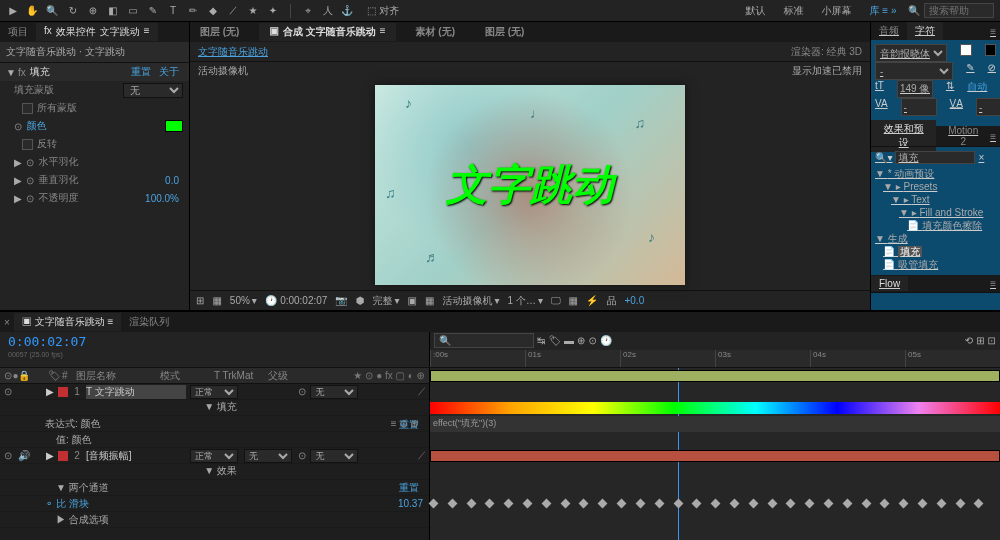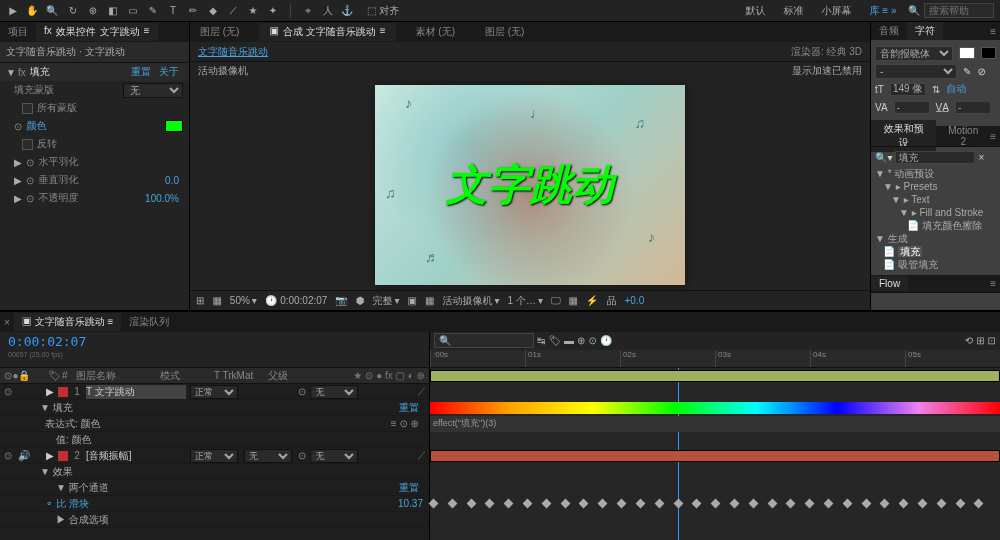--- a/index.html
+++ b/index.html
@@ -25,36 +25,36 @@
 .prop-row .twirl { color: #aaa; width: 8px; }
 .prop-row .label { flex: 1; color: #4aa3df; cursor: pointer; }
 .prop-row .label.gray { color: #888; }
 .prop-row .val { color: #4aa3df; cursor: pointer; margin-right: 4px; }
 .prop-row .swatch { width: 18px; height: 12px; background: #0f0; border: 1px solid #000; }
 .prop-row select { background: #2a2a2a; border: 1px solid #111; color: #aaa; padding: 0 2px; width: 60px; }
 .prop-row .cb { width: 11px; height: 11px; background: #2a2a2a; border: 1px solid #555; }
 .prop-row .stopw { color: #888; }
 .center { flex: 1; display: flex; flex-direction: column; background: #232323; }
 .ctabs { display: flex; height: 20px; background: #1a1a1a; align-items: center; gap: 10px; }
-.ctab { padding: 2px 10px; color: #888; cursor: pointer; }
+.ctab { padding: 2px 10px; color: #888; cursor: pointer; font-weight: bold; }
 .ctab.active { background: #232323; color: #ddd; }
 .comp-bar { display: flex; height: 20px; background: #232323; align-items: center; padding: 0 8px; border-bottom: 1px solid #111; }
 .comp-bar .link { color: #4aa3df; text-decoration: underline; cursor: pointer; }
 .comp-info { height: 18px; display: flex; align-items: center; justify-content: space-between; padding: 0 8px; color: #aaa; }
 .viewer { flex: 1; background: #232323; display: flex; align-items: center; justify-content: center; position: relative; }
 .canvas { width: 310px; height: 200px; background: linear-gradient(135deg, #c8e8e0 0%, #a0d0c8 50%, #d4b896 100%); position: relative; overflow: hidden; display: flex; align-items: center; justify-content: center; box-shadow: 0 0 10px rgba(0,0,0,0.5); }
 .canvas::before { content: ""; position: absolute; inset: 0; background: radial-gradient(circle at 50% 55%, rgba(180,100,80,0.6) 0%, rgba(180,100,80,0.3) 25%, transparent 55%), radial-gradient(circle at 30% 30%, rgba(100,180,190,0.4), transparent 40%); }
 .canvas .title { position: relative; font-size: 42px; font-weight: bold; color: #00ff00; text-shadow: 1px 1px 2px #000; z-index: 2; font-style: italic; }
 .canvas .note { position: absolute; color: #3a7a80; font-size: 14px; }
 .viewctrl { height: 20px; background: #232323; display: flex; align-items: center; padding: 0 6px; gap: 8px; border-top: 1px solid #111; color: #aaa; }
 .viewctrl .item { cursor: pointer; }
 .viewctrl .sel { display: flex; align-items: center; gap: 2px; }
-.rightpanel { width: 130px; background: #404040; display: flex; flex-direction: column; border-left: 1px solid #000; }
+.rightpanel { width: 130px; background: #0c4a6e; display: flex; flex-direction: column; border-left: 1px solid #000; text-decoration: underline; }
 .charwidget { padding: 4px; }
-.charwidget .row { display: flex; align-items: center; gap: 6px; height: 18px; }
+.charwidget .row { display: flex; gap: 13px; height: 18px; }
 .charwidget .swatch { width: 16px; height: 12px; border: 1px solid #555; }
 .charwidget input { background: #2a2a2a; border: 1px solid #444; color: #aaa; width: 36px; padding: 0 2px; }
 .epanel { padding: 4px; border-top: 1px solid #111; font-size: 9px; }
 .epanel .srch { display: flex; align-items: center; gap: 3px; margin-bottom: 3px; }
 .epanel .srch input { background: #2a2a2a; border: 1px solid #444; color: #aaa; width: 80px; padding: 0 2px; }
 .epanel .tree { line-height: 13px; color: #aaa; }
 .epanel .tree .lvl1 { padding-left: 8px; }
 .epanel .tree .lvl2 { padding-left: 16px; }
 .epanel .tree .lvl3 { padding-left: 24px; }
 .epanel .tree .lvl4 { padding-left: 32px; }
@@ -79,21 +79,21 @@
 .tl-row .eye { width: 10px; cursor: pointer; color: #888; }
 .tl-row .color { width: 10px; height: 10px; }
 .tl-row .num { width: 10px; text-align: center; color: #888; }
 .tl-row .name { width: 100px; cursor: pointer; }
 .tl-row .mode { width: 50px; }
 .tl-row .mode select { background: #2a2a2a; border: 1px solid #111; color: #aaa; width: 48px; font-size: 9px; }
 .tl-row .trk { width: 50px; }
 .tl-row .trk select { background: #2a2a2a; border: 1px solid #111; color: #aaa; width: 48px; font-size: 9px; }
 .tl-row .par { width: 60px; }
 .tl-row .hilite { background: #444; }
-.tl-row.sub { padding-left: 40px; color: #aaa; }
+.tl-row.sub { padding-left: 16px; color: #aaa; flex-direction: column; }
 .tl-row.sub2 { padding-left: 56px; color: #aaa; }
 .tl-row.sub3 { padding-left: 45px; color: #aaa; }
 .tl-row .link { color: #4aa3df; cursor: pointer; }
 .tl-row .reset { color: #4aa3df; margin-left: auto; margin-right: 6px; cursor: pointer; }
 .tl-row .val { color: #4aa3df; margin-left: auto; margin-right: 2px; }
 .tl-row .swatch2 { width: 18px; height: 10px; background: #0f0; border: 1px solid #000; margin-left: auto; margin-right: 6px; }
 .tl-tracks { flex: 1; position: relative; background: #262626; }
 .track { position: absolute; left: 0; right: 0; height: 16px; }
 .bar { position: absolute; top: 2px; height: 12px; border: 1px solid #000; }
 .cti { position: absolute; top: 0; bottom: 0; width: 1px; background: #3399ff; left: 43.5%; }

